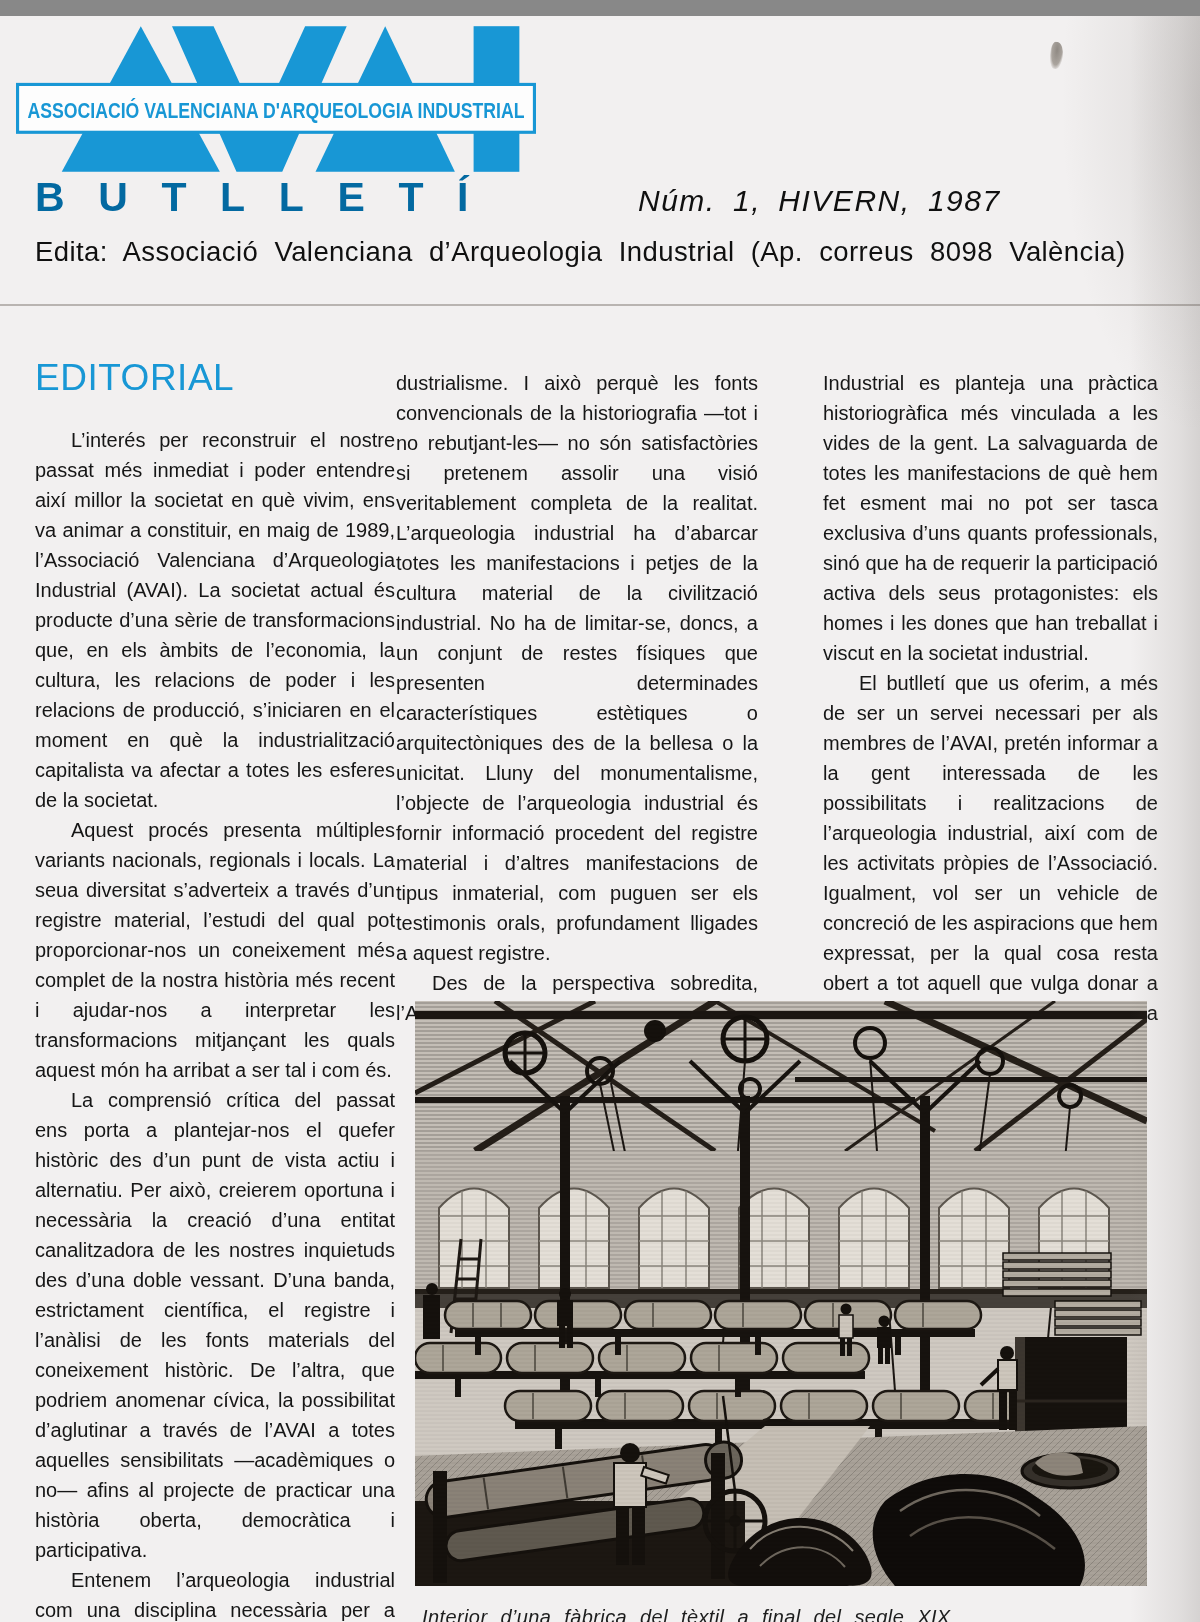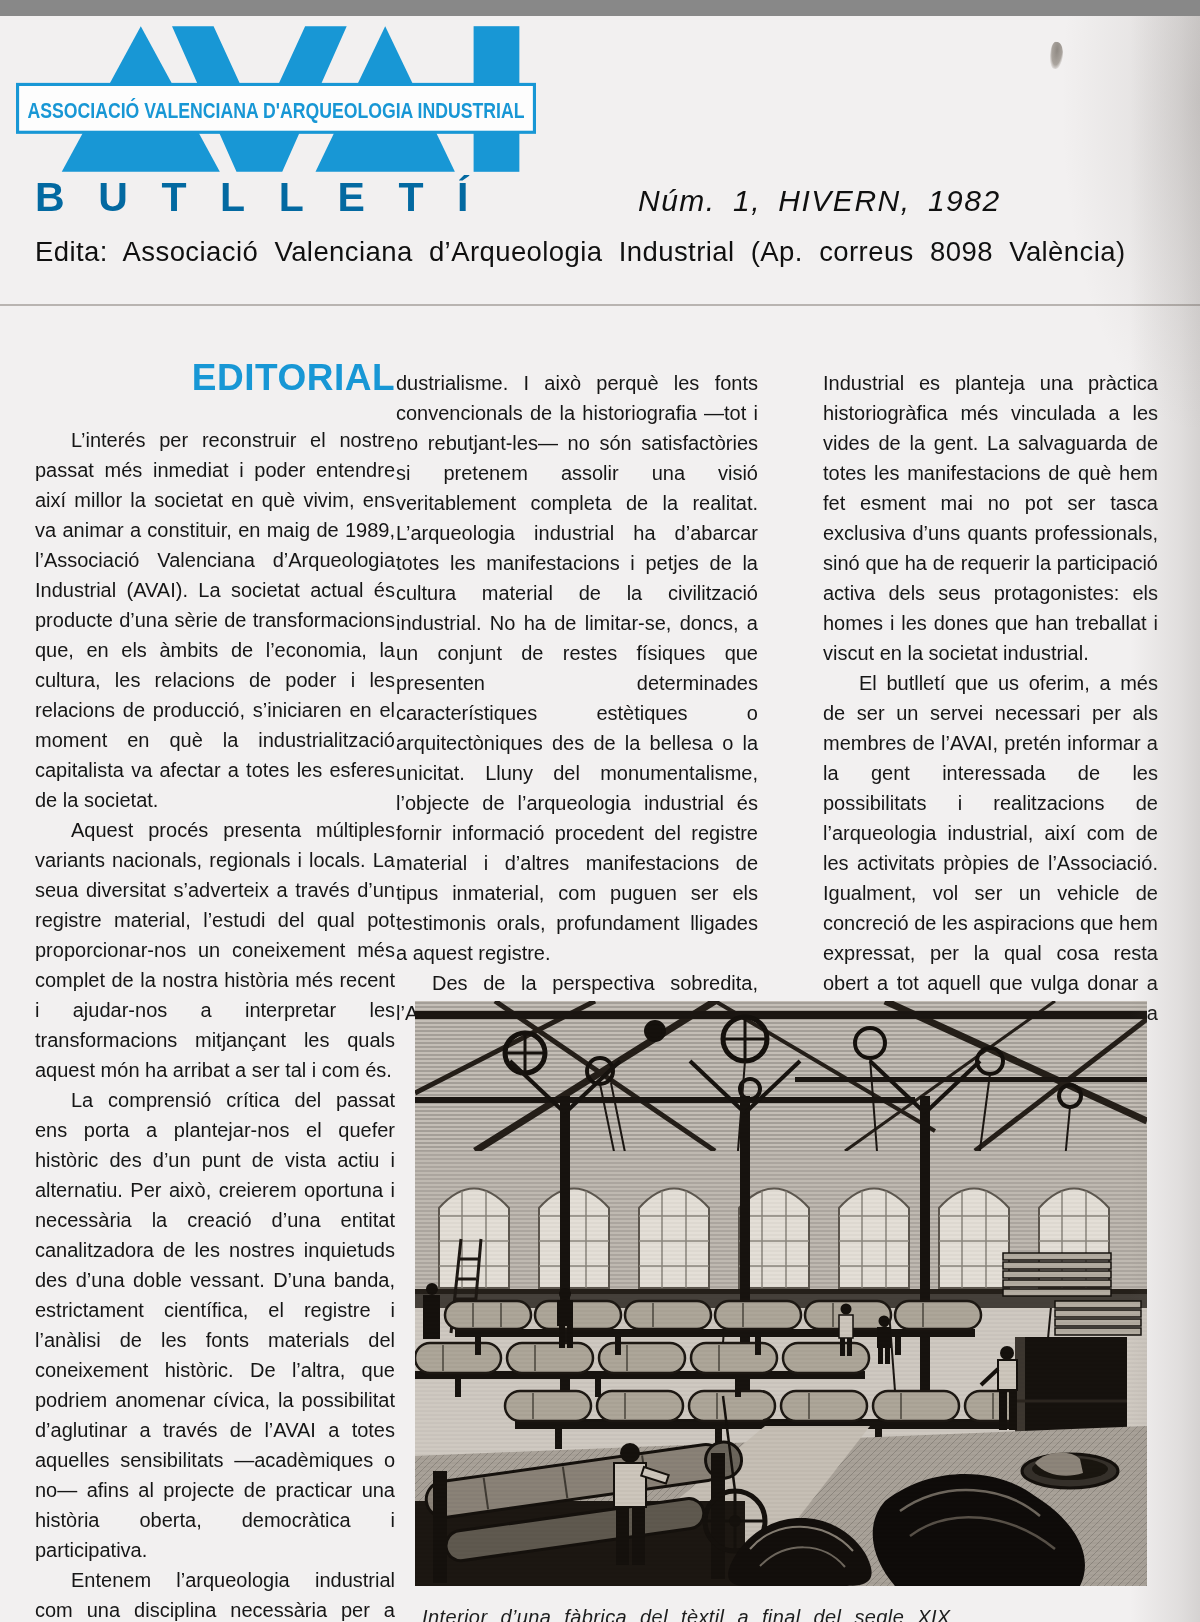--- a/index.html
+++ b/index.html
@@ -42,22 +42,22 @@
   .rule{
     position:absolute; left:0; top:288px; width:1200px; height:2px;
     background:#b9b4b1; z-index:1;
   }
   
   .col{ position:absolute; z-index:1; font-size:20px; line-height:30px; text-align:justify; }
   .col1{ left:35px;  top:347px; width:360px; }
   .col2{ left:396px; top:352px; width:362px; }
   .col3{ left:823px; top:352px; width:335px; }
   .ed-heading{
-    margin:0 0 32px 0; text-align:right;
-    font-size:37px; font-weight:700; letter-spacing:0.5px; color:#1897d5;
+    margin:0 0 32px 0; text-align:left;
+    font-size:37px; font-weight:400; letter-spacing:0.5px; color:#1897d5;
   }
   .para{ margin:0; }
   .para.ind{ text-indent:36px; }
   
   .figure{ position:absolute; left:415px; top:985px; width:732px; height:585px; z-index:3; margin:0;
            background:#d6d0c8; }
   .caption{
     position:absolute; left:422px; top:1590px; z-index:4;
     font-size:20px; font-style:italic; color:#1d1d1d; word-spacing:0.35em; letter-spacing:0.02em;
   }
@@ -80,21 +80,21 @@
         <path d="M150,2 L190,2 L234,98 L278,2 L318,2 L256,142 L212,142 Z"></path>
 
         <polygon points="355,2 288,142 422,142"></polygon>
 
         <rect x="440" y="2" width="44" height="140"></rect>
       </g>
       <rect x="1.5" y="58" width="497" height="46" fill="#fdfdfd" stroke="#1897d5" stroke-width="3"></rect>
       <text x="250" y="90" text-anchor="middle" font-family="Liberation Sans, sans-serif" font-size="22" font-weight="700" fill="#1897d5" textLength="478" lengthAdjust="spacingAndGlyphs">ASSOCIACIÓ VALENCIANA D'ARQUEOLOGIA INDUSTRIAL</text>
     </svg>
     <h1 class="masthead-title">BUTLLETÍ</h1>
-    <span class="issue">Núm. 1, HIVERN, 1982</span>
+    <span class="issue">Núm. 1, HIVERN, 1987</span>
     <div class="edita">Edita: Associació Valenciana d’Arqueologia Industrial (Ap. correus 8098 València)</div>
   </header>
 
   <div class="rule"></div>
 
   <section class="col col1">
     <h2 class="ed-heading">EDITORIAL</h2>
     <div>
         <p class="para ind">L’interés per reconstruir el nostre passat més inmediat i poder entendre així millor la societat en què vivim, ens va animar a constituir, en maig de 1989, l’Associació Valenciana d’Arqueologia Industrial (AVAI). La societat actual és producte d’una sèrie de transformacions que, en els àmbits de l’economia, la cultura, les relacions de poder i les relacions de producció, s’iniciaren en el moment en què la industrialització capitalista va afectar a totes les esferes de la societat.</p>
         <p class="para ind">Aquest procés presenta múltiples variants nacionals, regionals i locals. La seua diversitat s’adverteix a través d’un registre material, l’estudi del qual pot proporcionar-nos un coneixement més complet de la nostra història més recent i ajudar-nos a interpretar les transformacions mitjançant les quals aquest món ha arribat a ser tal i com és.</p>

